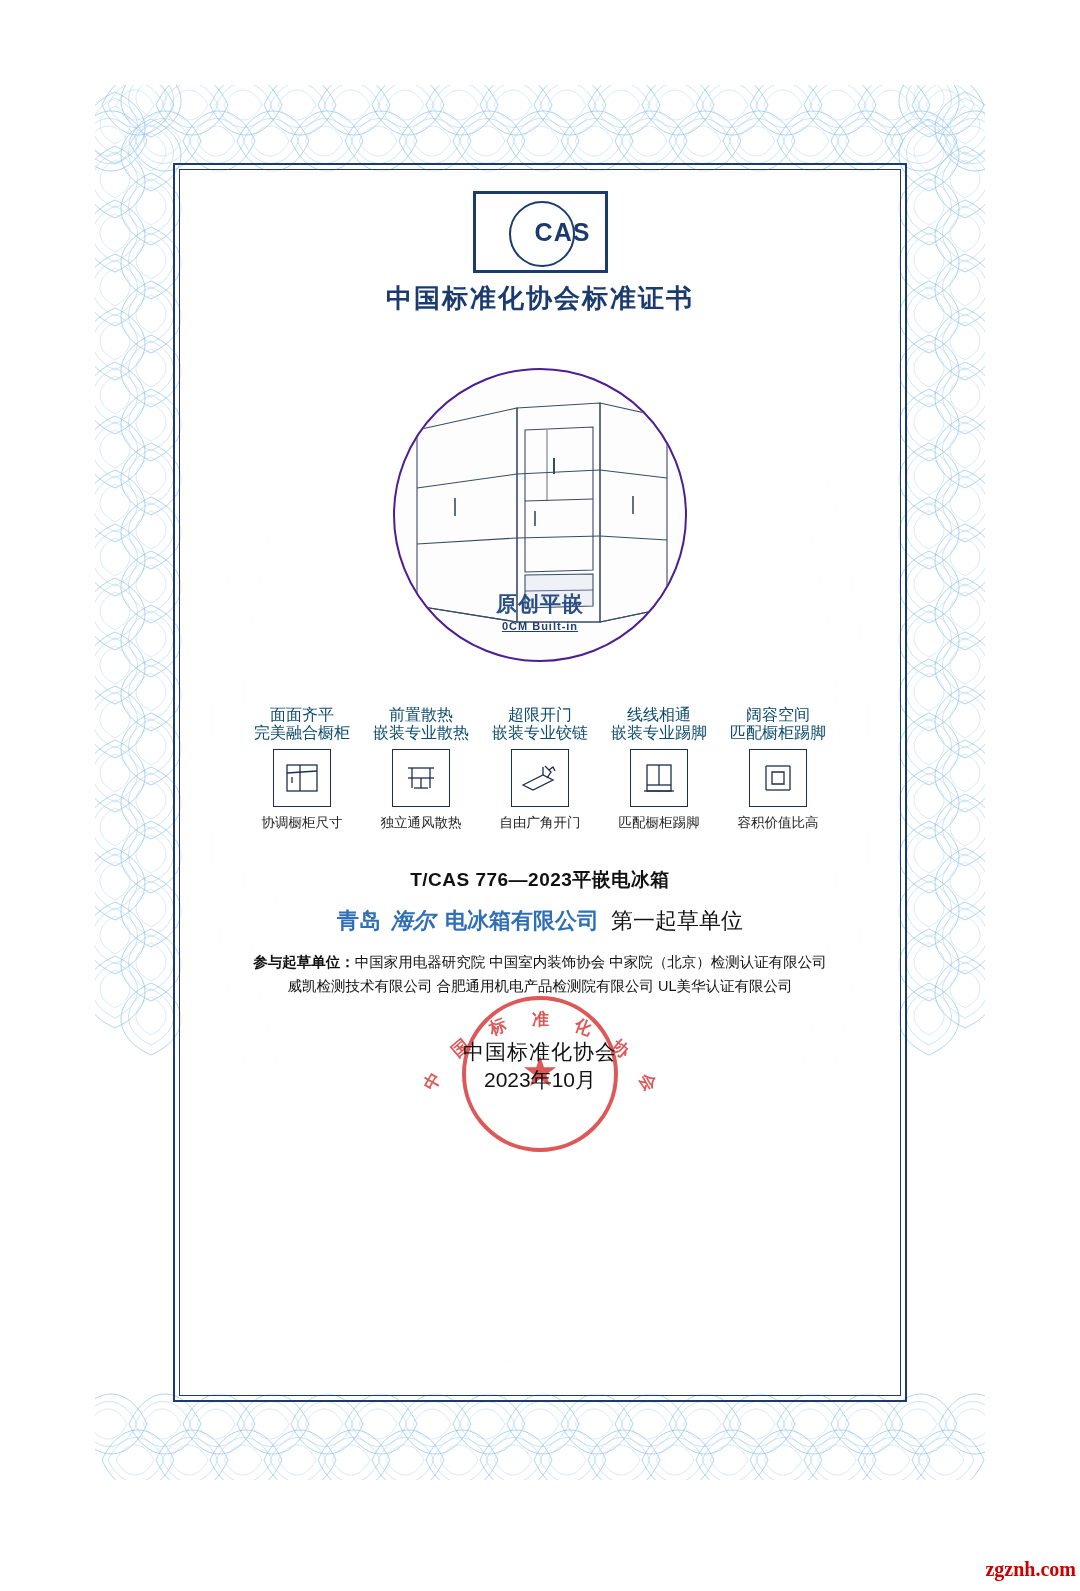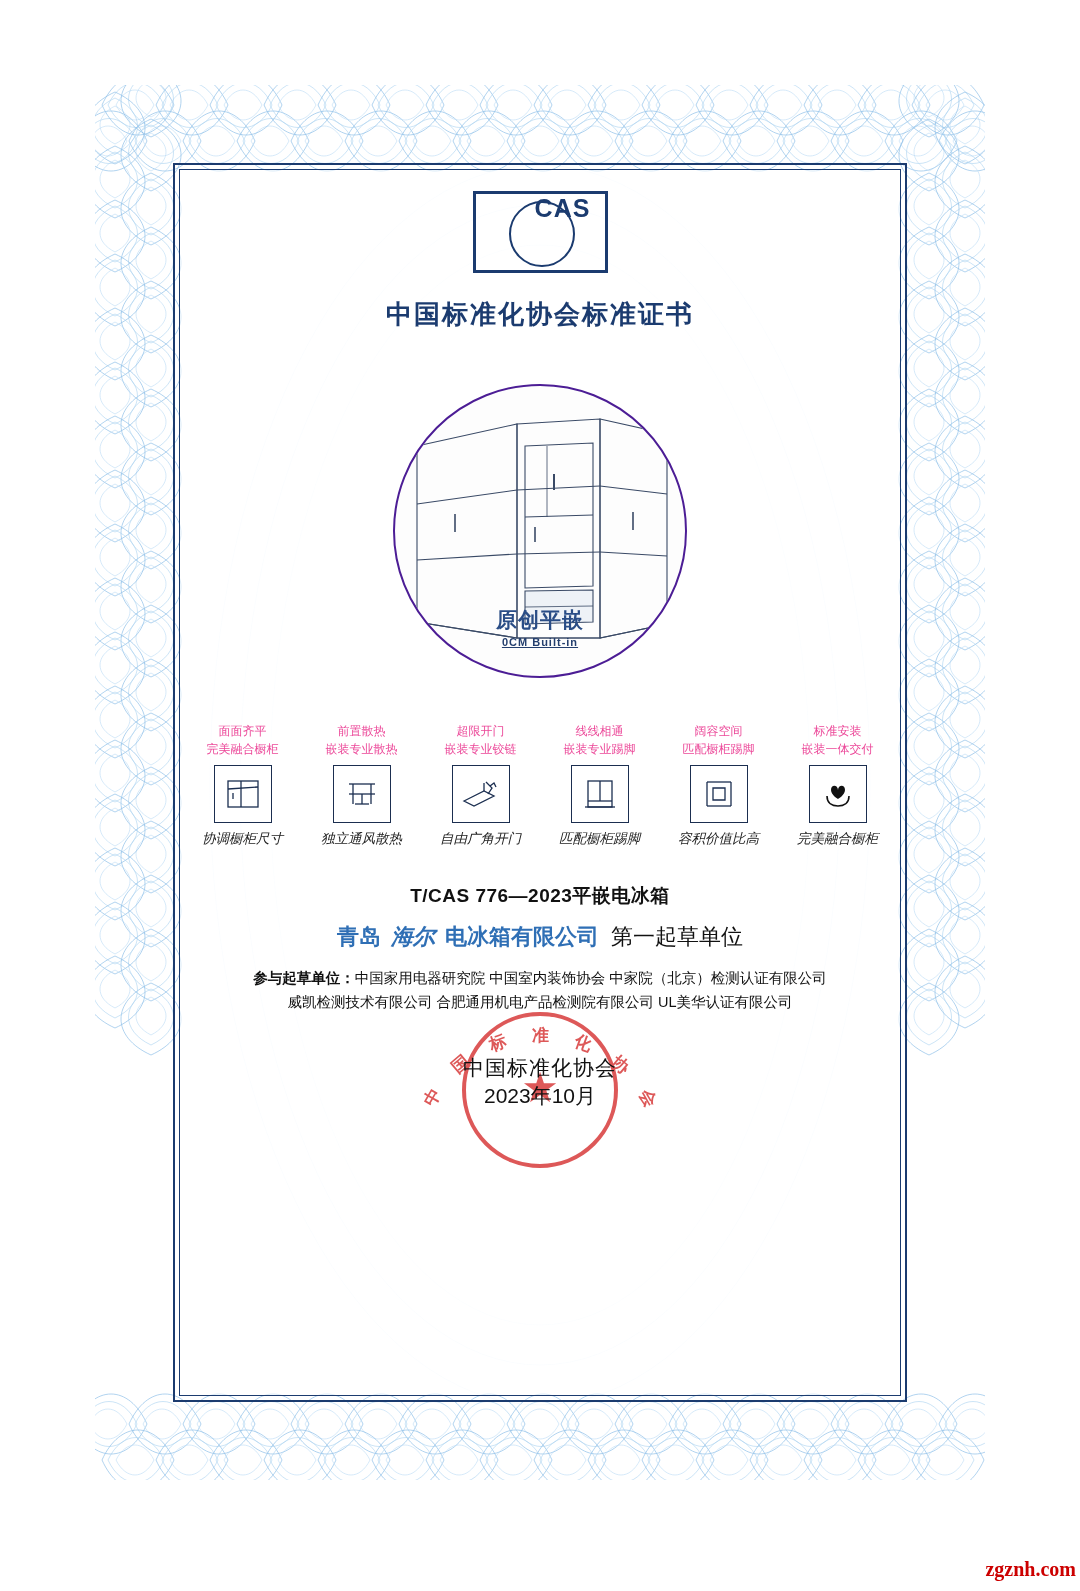--- a/index.html
+++ b/index.html
@@ -62,24 +62,24 @@
     align-items: center;
     padding-top: 22px;
     box-sizing: border-box;
   }
 
   .cas-logo {
     width: 84px;
     height: 76px;
     border: 3px solid #1b3b6f;
     display: flex;
-    align-items: flex-start;
+    align-items: center;
     justify-content: center;
     position: relative;
-    margin-bottom: 20px;
+    margin-bottom: 4px;
     padding-left: 45px;
   }
   .cas-logo .ring {
     position: absolute;
     left: 50%;
     top: 50%;
     width: 62px;
     height: 62px;
     margin-left: -31px;
     margin-top: -31px;
@@ -154,39 +154,38 @@
     justify-content: center;
     gap: 6px;
   }
   .feature {
     width: 113px;
     text-align: center;
     color: #1a1a1a;
   }
   .feature .top-line1,
   .feature .top-line2 {
-    font-size: 12px;
+    font-size: 16px;
     line-height: 18px;
-    color: #ec4899;
+    color: #0c4a6e;
   }
   .feature .icon-box {
     width: 56px;
     height: 56px;
     margin: 7px auto 7px auto;
     border: 1.5px solid #1b2e50;
     display: flex;
     align-items: center;
     justify-content: center;
     background: #fff;
   }
   .feature .bottom {
     font-size: 13.5px;
     line-height: 17px;
     color: #222;
-    font-style: italic;
   }
 
   
   .standard-line {
     margin-top: 36px;
     font-size: 19px;
     font-weight: bold;
     color: #111;
     letter-spacing: 0.5px;
   }
@@ -875,33 +874,20 @@
                 <path d="M32 8 L32 32"></path>
                 <path d="M8 8 L32 8"></path>
                 <path d="M8 32 L32 32"></path>
                 <path d="M14 14 L26 14 L26 26 L14 26 Z"></path>
               </g>
             </svg>
         </div>
         <div class="bottom">容积价值比高</div>
       </div>
 
-      <div class="feature">
-        <div class="top-line1">标准安装</div>
-        <div class="top-line2">嵌装一体交付</div>
-        <div class="icon-box">
-          <svg width="40" height="40" viewBox="0 0 40 40">
-            <path d="M20 16 C20 11, 27 10, 27 16 C27 21, 20 25, 20 25 C20 25, 13 21, 13 16 C13 10, 20 11, 20 16 Z" fill="#111"></path>
-            <g fill="none" stroke="#111" stroke-width="1.6">
-                <path d="M9 22 C9 29, 14 32, 20 32 C26 32, 31 29, 31 22"></path>
-              </g>
-          </svg>
-        </div>
-        <div class="bottom">完美融合橱柜</div>
-      </div>
 
     </div>
 
     <div class="standard-line">T/CAS 776—2023平嵌电冰箱</div>
 
     <div class="company-line">
       <span class="blue">青岛</span>
       <span class="script">海尔</span>
       <span class="blue">电冰箱有限公司</span>
       <span class="dark">第一起草单位</span>

